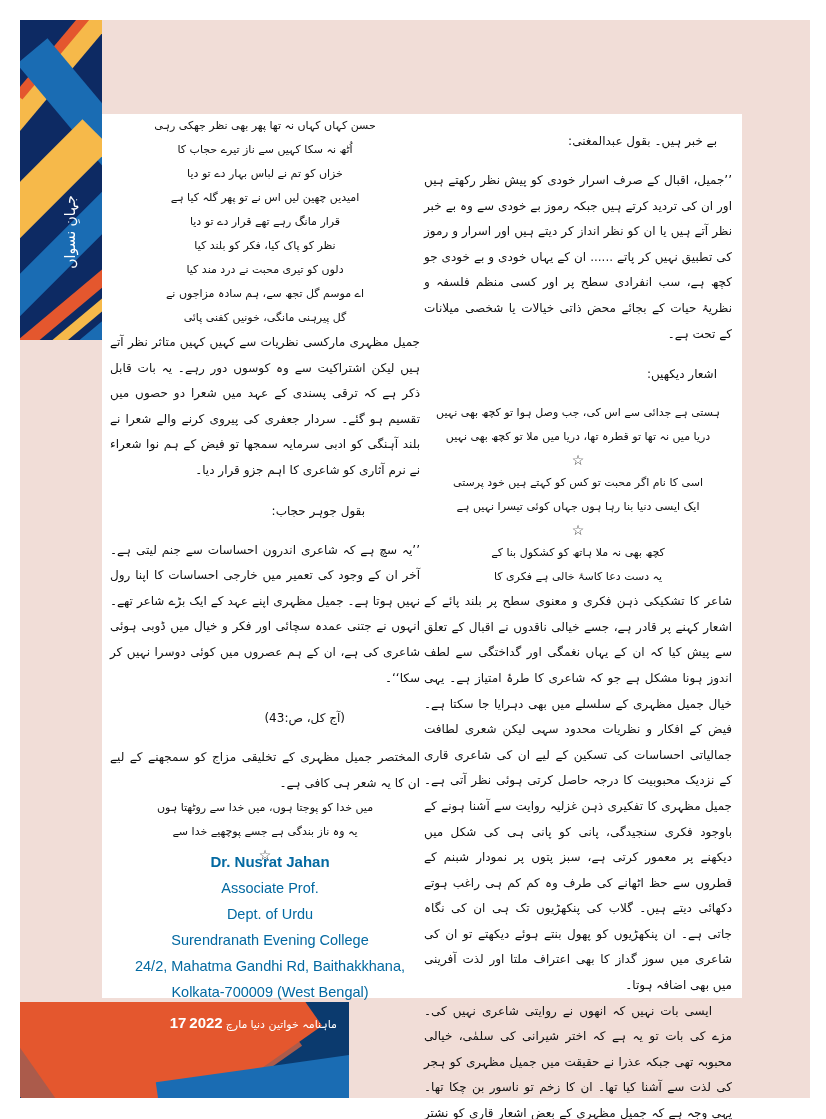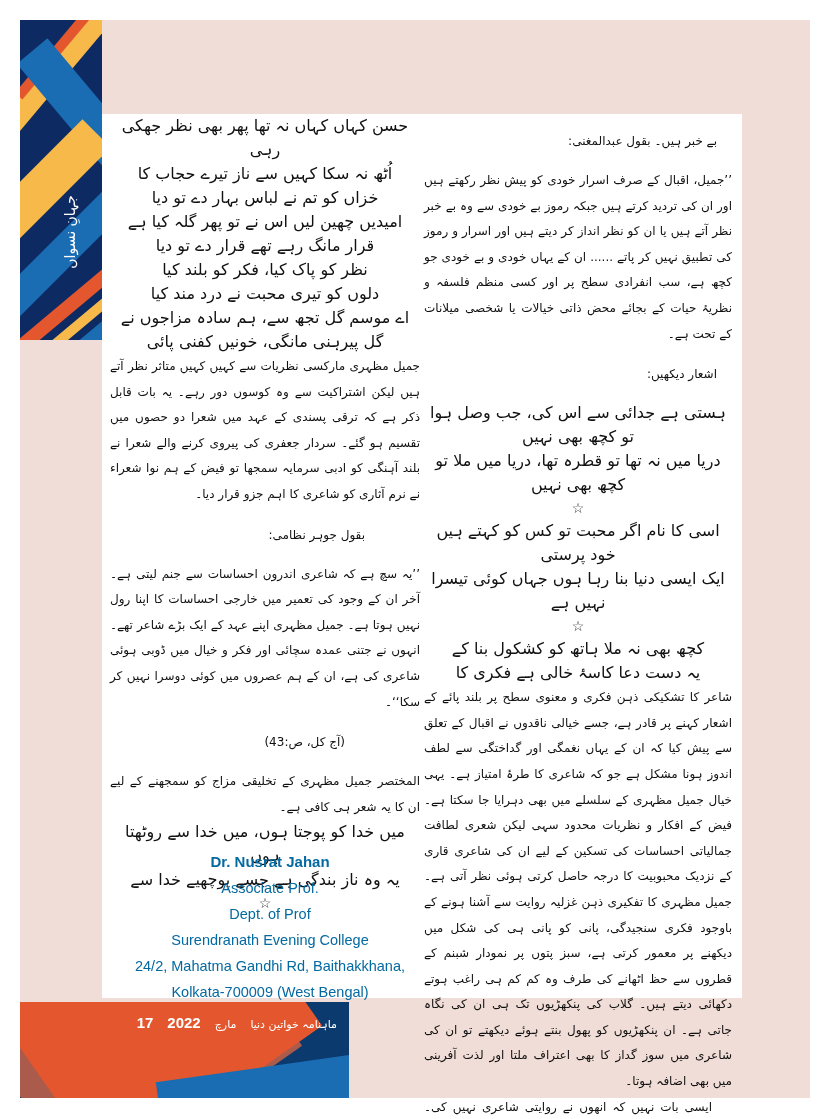--- a/index.html
+++ b/index.html
@@ -6,31 +6,31 @@
   body { width:826px; height:1119px; background:#ffffff; position:relative; overflow:hidden; font-family:"DejaVu Sans", sans-serif; }
   .page-bg { position:absolute; left:20px; top:20px; width:790px; height:1078px; background:#f1ddd7; }
   .side-strip { position:absolute; left:20px; top:20px; width:82px; height:320px; background:#0d2a63; overflow:hidden; }
   .side-strip .band { position:absolute; transform-origin:center; }
   .side-title { position:absolute; left:42px; top:175px; color:#fff; font-size:14px; writing-mode:vertical-rl; transform:rotate(180deg); direction:rtl; white-space:nowrap; font-family:"DejaVu Sans", sans-serif; }
   .content { position:absolute; left:102px; top:114px; width:640px; height:884px; background:#ffffff; }
   .col { position:absolute; top:0; direction:rtl; font-family:"DejaVu Sans", sans-serif; color:#111; }
   .col-right { left:322px; width:308px; }
   .col-left { left:8px; width:310px; }
   .para { font-size:12px; line-height:25.6px; text-align:justify; margin:0; }
-  .verse { font-size:16px; line-height:24px; text-align:center; margin:0; }
+  .verse { font-size:11px; line-height:24px; text-align:center; margin:0; }
   .heading { font-size:12px; line-height:24px; margin:15px; }
   .star { text-align:center; font-size:14px; line-height:22px; color:#333; }
   .author { position:absolute; left:8px; top:735px; width:320px; direction:ltr; font-family:"Liberation Sans", sans-serif; font-size:14.5px; color:#0369a1;text-align:center; }
   .author div { line-height:26px; }
   .author .name { font-weight:bold; font-size:15px; }
   .footer { position:absolute; left:20px; top:1002px; width:329px; height:96px; overflow:hidden; background:#0b3a6e; }
   .footer .orange { position:absolute; left:-60px; top:-40px; width:260px; height:260px; background:#e4572e; transform:rotate(-35deg); transform-origin:top left; }
   .footer .orange2 { position:absolute; left:-80px; top:-20px; width:260px; height:260px; background:#f06a3c; transform:rotate(-35deg); transform-origin:top left; opacity:.7; }
   .footer .blue2 { position:absolute; right:-10px; bottom:-30px; width:200px; height:60px; background:#1a6cb3; transform:rotate(-8deg); }
-  .footer-text { position:absolute; right:12px; top:12px; color:#fff; display:flex; gap:14px; align-items:baseline; direction:ltr; }
+  .footer-text { position:absolute; right:12px; top:12px; color:#fff; display:flex; gap:3px; align-items:baseline; direction:ltr; }
   .footer-text .num { font-family:"Liberation Sans", sans-serif; font-weight:bold; font-size:15px; }
   .footer-text .ur { font-size:11px; }
 </style>
 </head>
 <body>
 
 <div class="page-bg"></div>
 
 <div class="side-strip">
   <div class="band" style="left:-40px;top:30px;width:160px;height:26px;background:#f6b94a;transform:rotate(-50deg);"></div>
@@ -73,35 +73,35 @@
       <p class="verse">اُٹھ نہ سکا کہیں سے ناز تیرے حجاب کا</p>
       <p class="verse">خزاں کو تم نے لباس بہار دے تو دیا</p>
       <p class="verse">امیدیں چھین لیں اس نے تو پھر گلہ کیا ہے</p>
       <p class="verse">قرار مانگ رہے تھے قرار دے تو دیا</p>
       <p class="verse">نظر کو پاک کیا، فکر کو بلند کیا</p>
       <p class="verse">دلوں کو تیری محبت نے درد مند کیا</p>
       <p class="verse">اے موسم گل تجھ سے، ہم سادہ مزاجوں نے</p>
       <p class="verse">گل پیرہنی مانگی، خونیں کفنی پائی</p>
     </div>
     <p class="para">جمیل مظہری مارکسی نظریات سے کہیں کہیں متاثر نظر آتے ہیں لیکن اشتراکیت سے وہ کوسوں دور رہے۔ یہ بات قابل ذکر ہے کہ ترقی پسندی کے عہد میں شعرا دو حصوں میں تقسیم ہو گئے۔ سردار جعفری کی پیروی کرنے والے شعرا نے بلند آہنگی کو ادبی سرمایہ سمجھا تو فیض کے ہم نوا شعراء نے نرم آثاری کو شاعری کا اہم جزو قرار دیا۔</p>
-    <p class="heading" style="padding-right:40px;">بقول جوہر نظامی:</p>
+    <p class="heading" style="padding-right:40px;">بقول جوہر حجاب:</p>
     <p class="para">’’یہ سچ ہے کہ شاعری اندرون احساسات سے جنم لیتی ہے۔ آخر ان کے وجود کی تعمیر میں خارجی احساسات کا اپنا رول نہیں ہوتا ہے۔ جمیل مظہری اپنے عہد کے ایک بڑے شاعر تھے۔ انہوں نے جتنی عمدہ سچائی اور فکر و خیال میں ڈوبی ہوئی شاعری کی ہے، ان کے ہم عصروں میں کوئی دوسرا نہیں کر سکا‘‘۔</p>
     <p class="heading" style="padding-right:60px;">(آج کل، ص:43)</p>
     <p class="para">المختصر جمیل مظہری کے تخلیقی مزاج کو سمجھنے کے لیے ان کا یہ شعر ہی کافی ہے۔</p>
     <div>
       <p class="verse">میں خدا کو پوجتا ہوں، میں خدا سے روٹھتا ہوں</p>
       <p class="verse">یہ وہ ناز بندگی ہے جسے پوچھیے خدا سے</p>
     </div>
     <div class="star">☆</div>
   </div>
 
   <div class="author">
     <div class="name">Dr. Nusrat Jahan</div>
     <div>Associate Prof.</div>
-    <div>Dept. of Prof</div>
+    <div>Dept. of Urdu</div>
     <div>Surendranath Evening College</div>
     <div>24/2, Mahatma Gandhi Rd, Baithakkhana,</div>
     <div>Kolkata-700009 (West Bengal)</div>
   </div>
 </div>
 
 <div class="footer">
   <div class="orange2"></div>
   <div class="orange"></div>
   <div class="blue2"></div>

